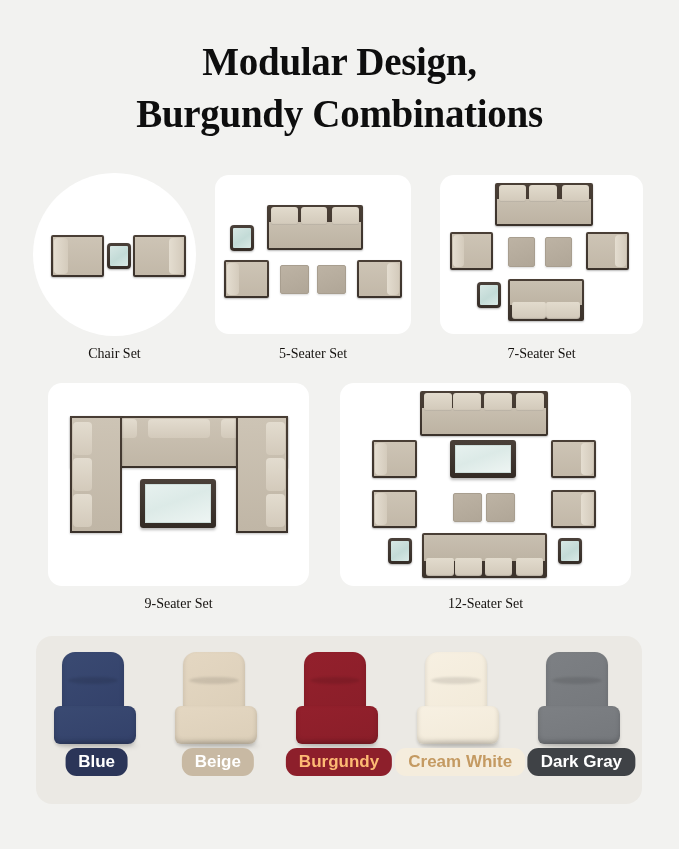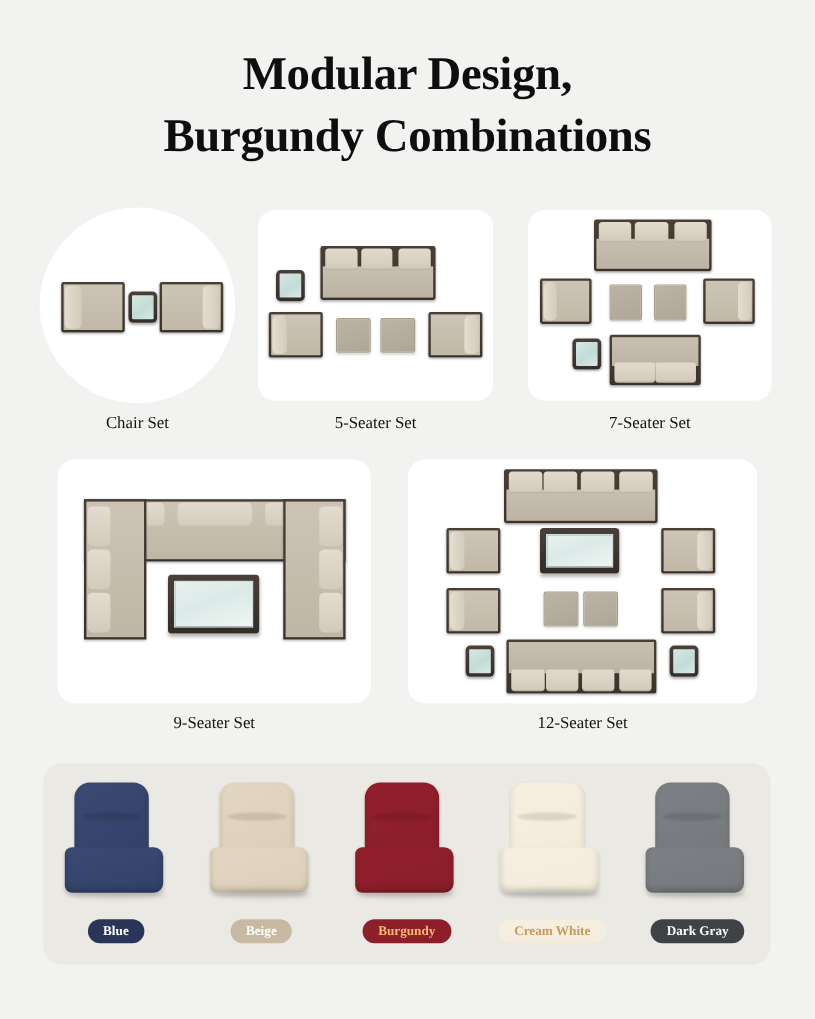--- a/index.html
+++ b/index.html
@@ -151,24 +151,24 @@
     position:absolute;left:0;bottom:4px;width:82px;height:38px;
     border-radius:6px 8px 8px 6px;
     box-shadow:inset 0 -3px 5px rgba(0,0,0,.16), 0 2px 3px rgba(0,0,0,.15);
   }
   .cushion .shadow{
     position:absolute;left:4px;bottom:-1px;width:80px;height:7px;
     background:rgba(0,0,0,.10);border-radius:50%;filter:blur(2px);
   }
   .pill{
     position:absolute;left:50%;transform:translateX(-50%);
-    bottom:18px;
+    bottom:28px;
     padding:4px 13px;border-radius:11px;
-    font-family:Liberation Serif, serif;
-    font-size:11px;font-weight:700;white-space:nowrap;
+    font-family:Liberation Sans, sans-serif;
+    font-size:17px;font-weight:700;white-space:nowrap;
   }
 </style>
 </head>
 <body>
 
 <div class="page">
 
   <div class="title">
     <span>Modular Design,</span>
     <span class="l2">Burgundy Combinations</span>

